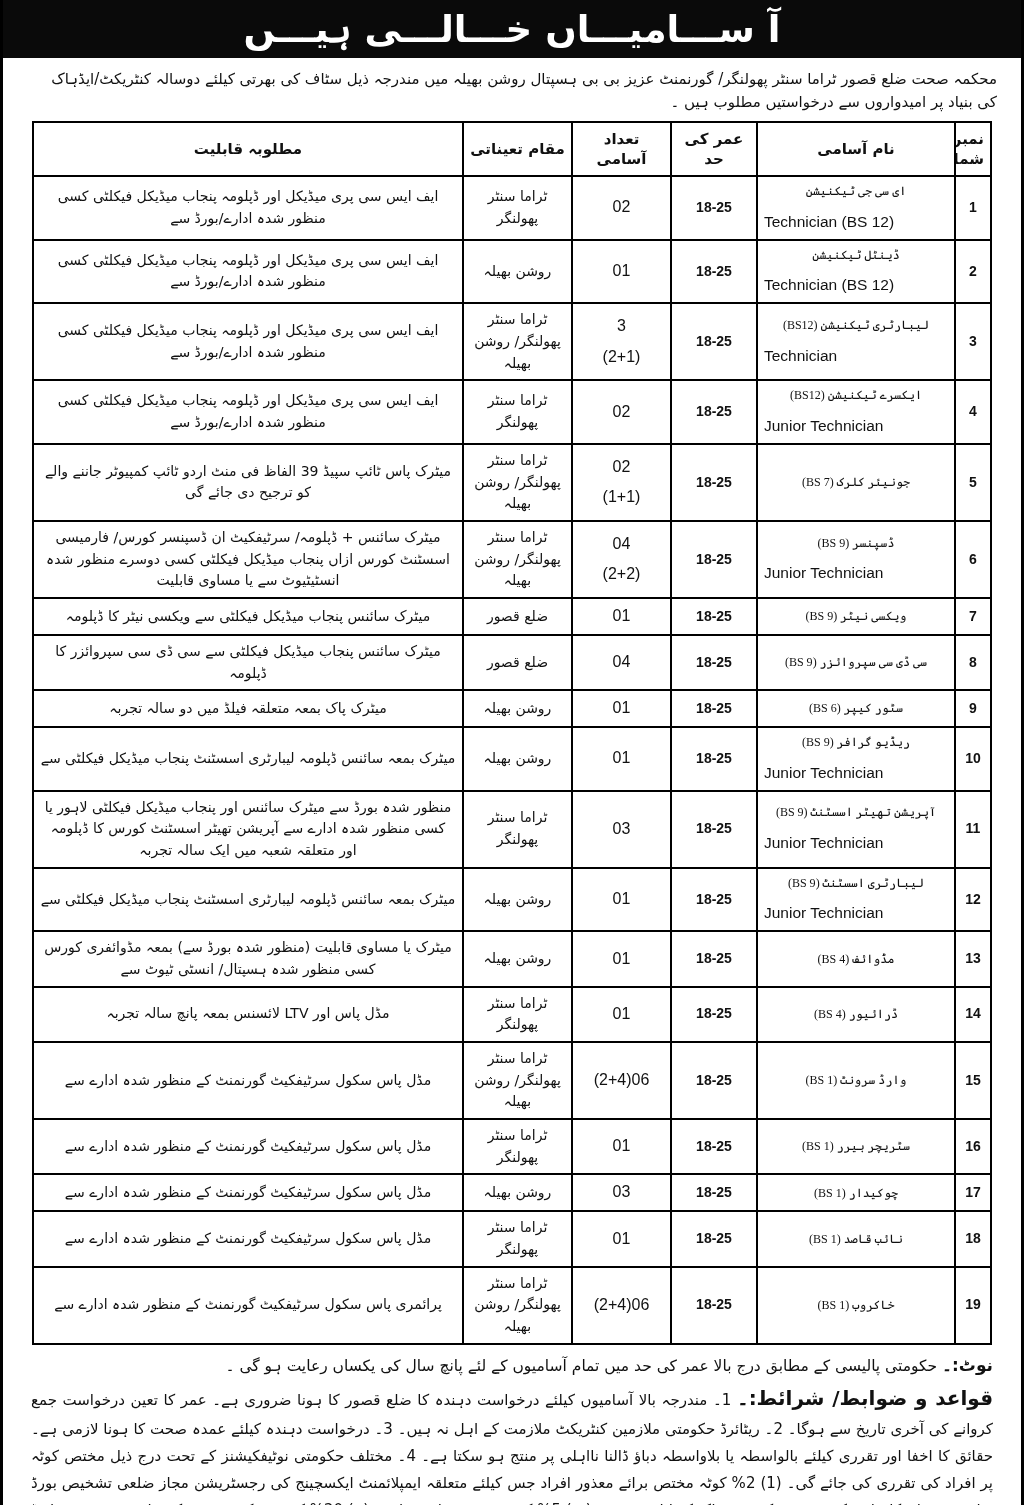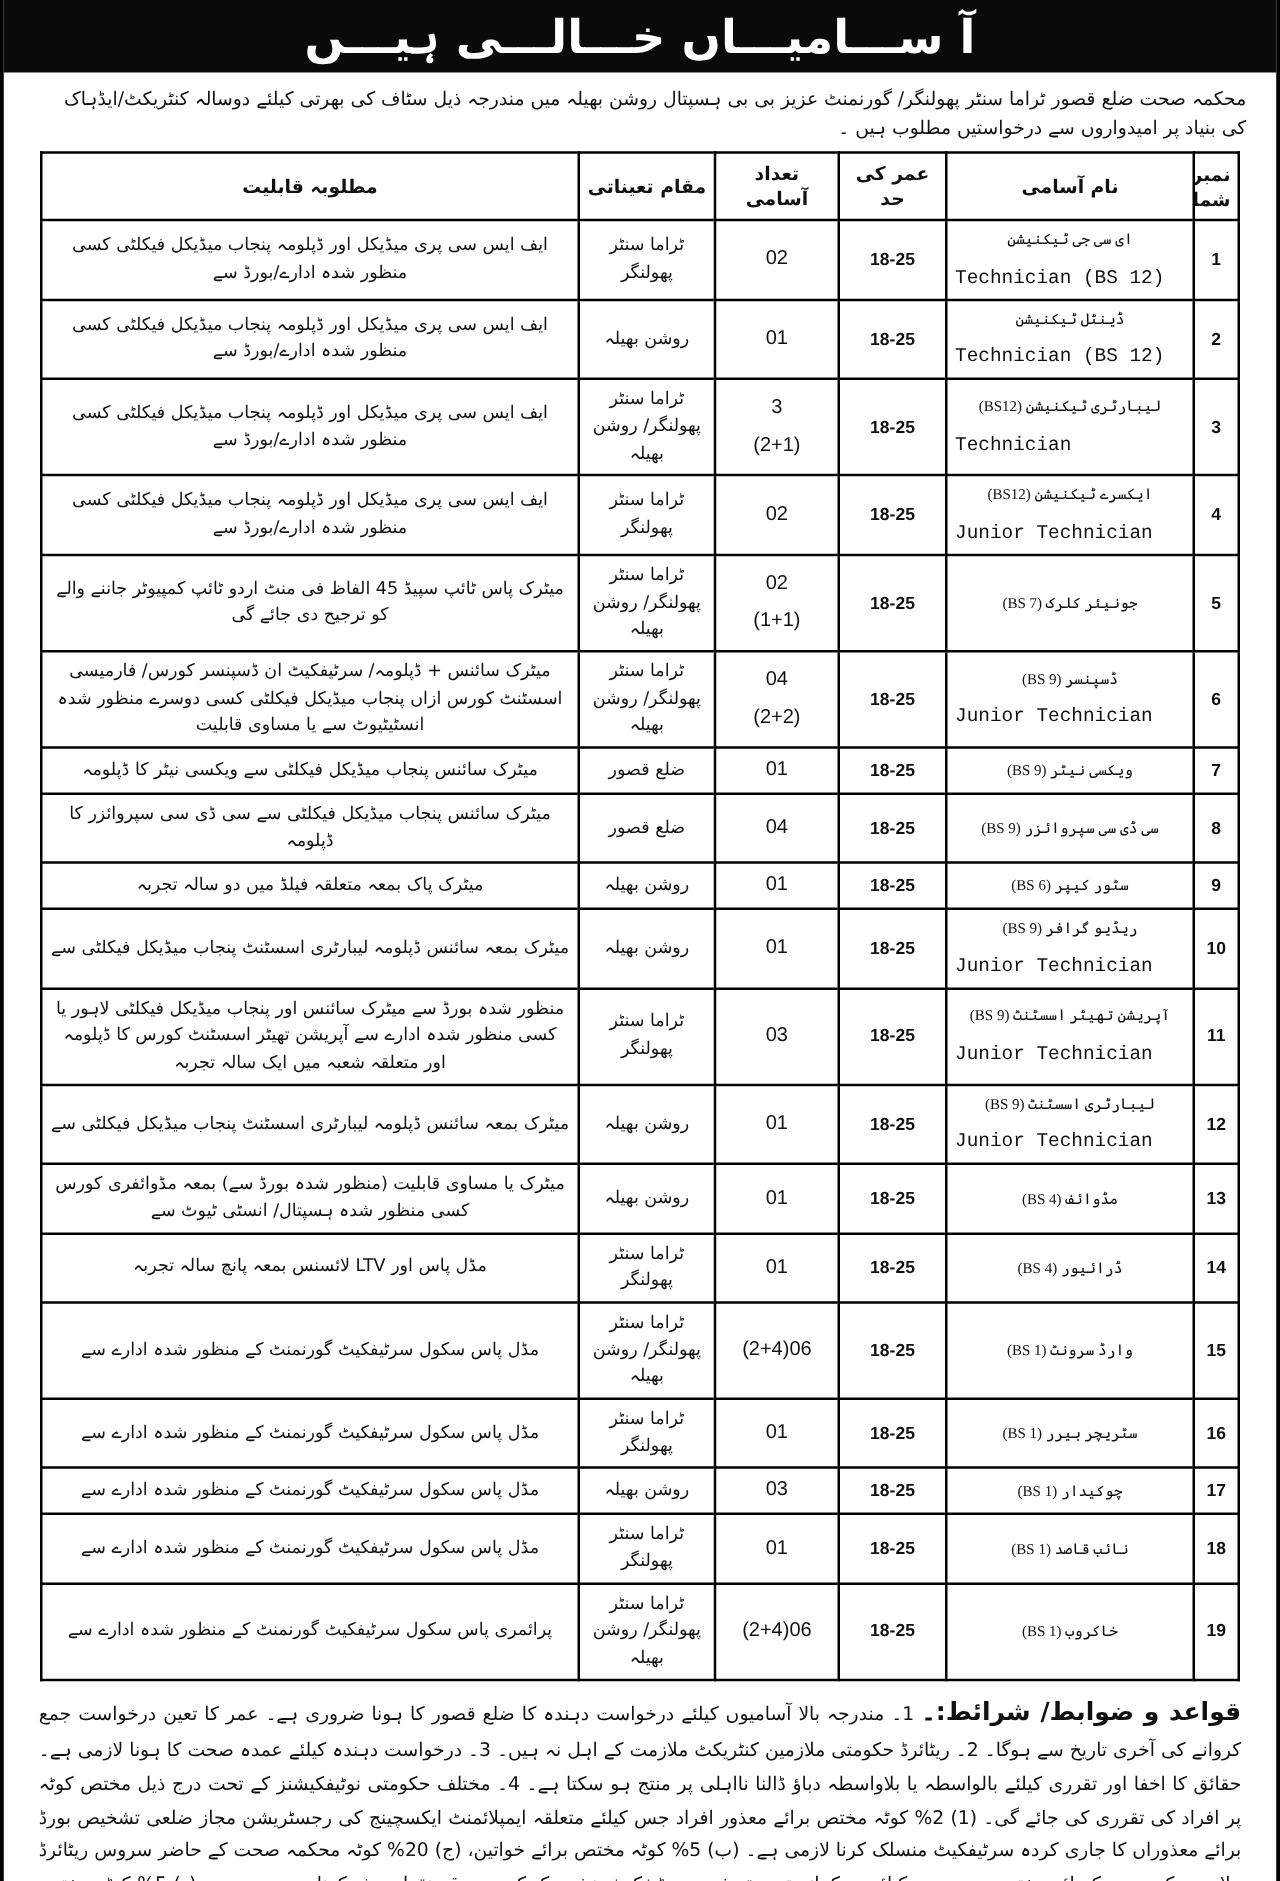--- a/index.html
+++ b/index.html
@@ -57,21 +57,21 @@
   col.c-post    { width: 198px; }
   col.c-age     { width: 86px; }
   col.c-count   { width: 99px; }
   col.c-station { width: 109px; }
   col.c-qual    { width: 430px; }
   .cell-latin { font-family: "Liberation Sans", sans-serif; font-size: 15px; font-weight: bold; }
   td.qual { text-align: right; }
   .post-ur { font-size: 12px; font-family: Liberation Serif, serif; }
   .post-en {
     text-align: left; direction: ltr;
-    font-family: Liberation Mono, monospace;
+    font-family: Liberation Sans, sans-serif;
     font-size: 15.5px; margin-top: 9px;
   }
   .post-en:empty, .count-2:empty { display: none; }
   .count-1, .count-2 { font-family: "Liberation Sans", sans-serif; font-size: 16px; }
   .count-2 { margin-top: 6px; }
   
   .notes {
     direction: rtl; text-align: justify;
     padding: 7px 28px 0;
   }
@@ -177,21 +177,21 @@
       <td>
         <div class="post-ur">جونیئر کلرک (BS 7)</div>
 
       </td>
       <td class="cell-latin">18-25</td>
       <td>
         <div class="count-1">02</div>
         <div class="count-2">(1+1)</div>
       </td>
       <td>ٹراما سنٹر پھولنگر/ روشن بھیلہ</td>
-      <td class="qual">میٹرک پاس ٹائپ سپیڈ 45 الفاظ فی منٹ اردو ٹائپ کمپیوٹر جاننے والے کو ترجیح دی جائے گی</td>
+      <td class="qual">میٹرک پاس ٹائپ سپیڈ 39 الفاظ فی منٹ اردو ٹائپ کمپیوٹر جاننے والے کو ترجیح دی جائے گی</td>
     </tr>
 
     <tr>
       <td class="cell-latin">6</td>
       <td>
         <div class="post-ur">ڈسپنسر (BS 9)</div>
         <div class="post-en">Junior Technician</div>
       </td>
       <td class="cell-latin">18-25</td>
       <td>
@@ -393,20 +393,24 @@
         <div class="count-1">06(2+4)</div>
 
       </td>
       <td>ٹراما سنٹر پھولنگر/ روشن بھیلہ</td>
       <td class="qual">پرائمری پاس سکول سرٹیفکیٹ گورنمنٹ کے منظور شدہ ادارے سے</td>
     </tr>
   </tbody>
   </table>
 
   <div class="notes">
+    <div class="note-line">
+      <span class="note-label">نوٹ:۔</span>
+      <span>حکومتی پالیسی کے مطابق درج بالا عمر کی حد میں تمام آسامیوں کے لئے پانچ سال کی یکساں رعایت ہو گی ۔</span>
+    </div>
     <div class="rules">
       <span class="rules-heading">قواعد و ضوابط/ شرائط:۔</span>
       <span class="rule-item">1۔ مندرجہ بالا آسامیوں کیلئے درخواست دہندہ کا ضلع قصور کا ہونا ضروری ہے۔ عمر کا تعین درخواست جمع کروانے کی آخری تاریخ سے ہوگا۔</span>
       <span class="rule-item">2۔ ریٹائرڈ حکومتی ملازمین کنٹریکٹ ملازمت کے اہل نہ ہیں۔</span>
       <span class="rule-item">3۔ درخواست دہندہ کیلئے عمدہ صحت کا ہونا لازمی ہے۔ حقائق کا اخفا اور تقرری کیلئے بالواسطہ یا بلاواسطہ دباؤ ڈالنا نااہلی پر منتج ہو سکتا ہے۔</span>
       <span class="rule-item">4۔ مختلف حکومتی نوٹیفکیشنز کے تحت درج ذیل مختص کوٹہ پر افراد کی تقرری کی جائے گی۔ (1) 2% کوٹہ مختص برائے معذور افراد جس کیلئے متعلقہ ایمپلائمنٹ ایکسچینج کی رجسٹریشن مجاز ضلعی تشخیص بورڈ برائے معذوراں کا جاری کردہ سرٹیفکیٹ منسلک کرنا لازمی ہے۔ (ب) 5% کوٹہ مختص برائے خواتین، (ج) 20% کوٹہ محکمہ صحت کے حاضر سروس ریٹائرڈ ملازمین کے بچوں کے لئے مختص ہے۔ جس کیلئے محکمانہ تصدیق شدہ سرٹیفکیٹ پنشن بک کی مصدقہ نقول پیش کرنا ضروری ہیں۔ (د) 5% کوٹہ مختص برائے اقلیت۔</span>
       
       
       
       

